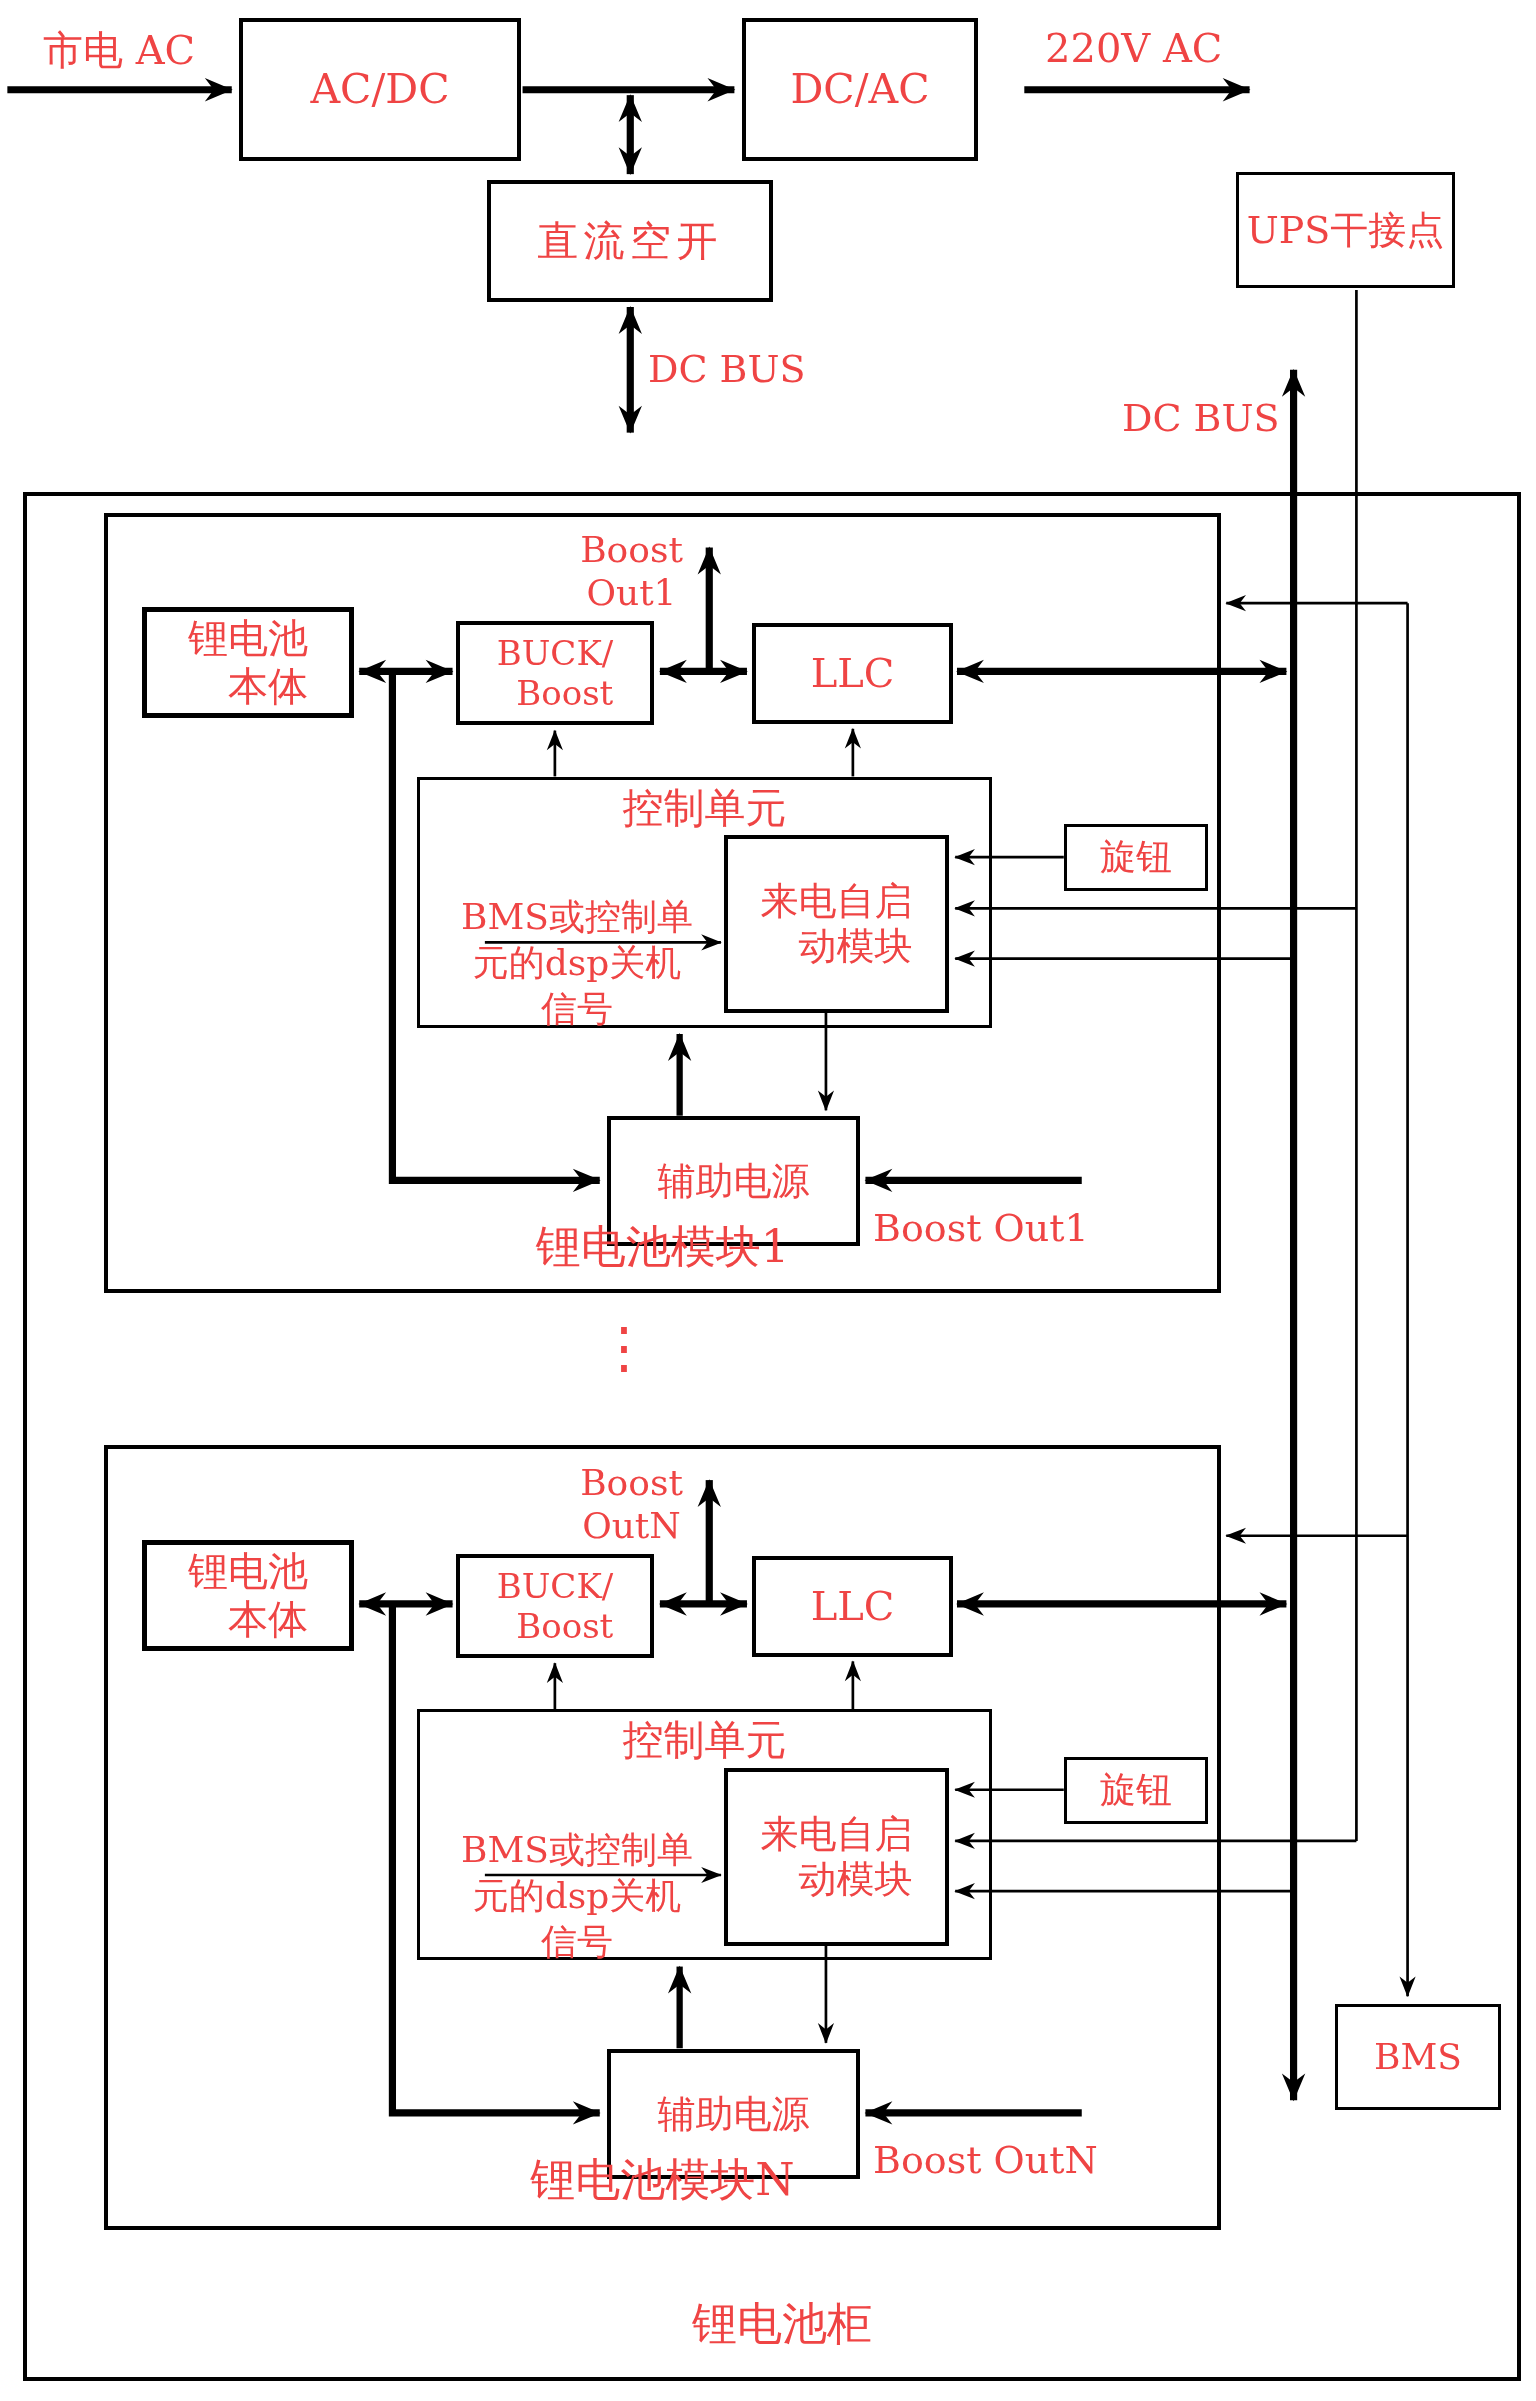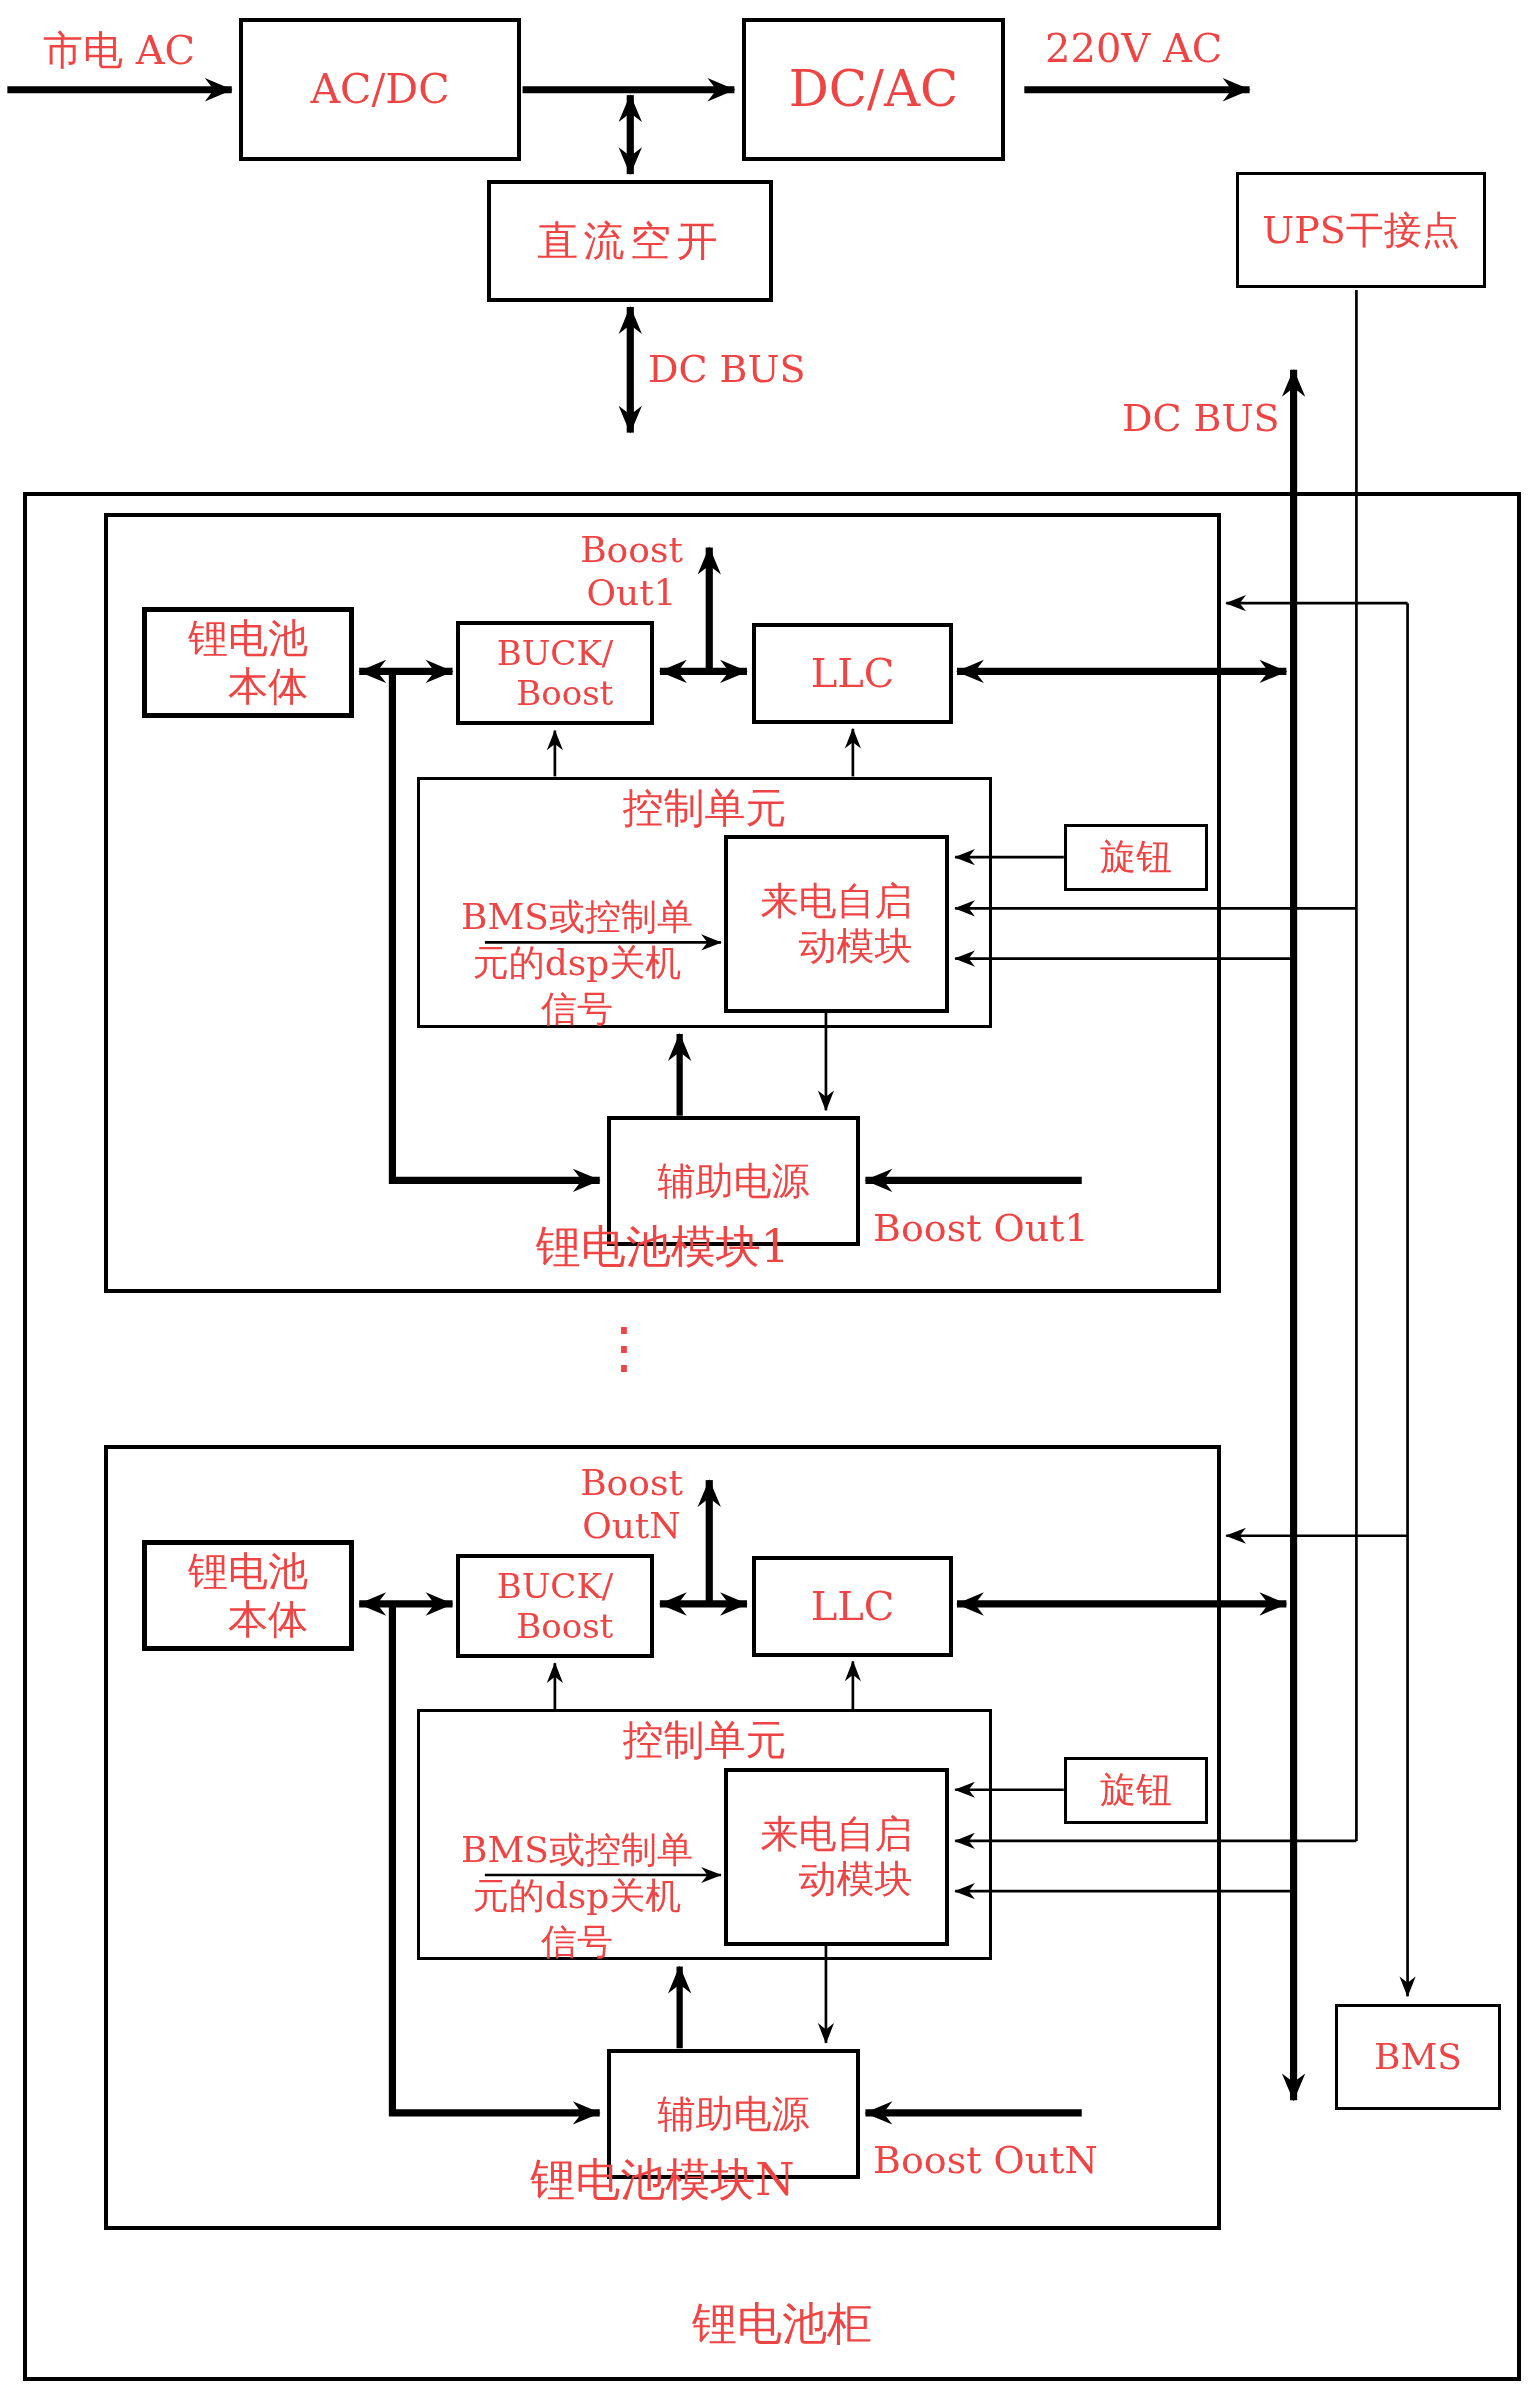--- a/index.html
+++ b/index.html
@@ -87,29 +87,29 @@
   </svg>
 
   <div class="box" style="left:23px;top:492px;width:1498px;height:1889px;border-width:4.5px;background:transparent;"></div>
   <div class="box" style="left:104px;top:513px;width:1117px;height:780px;border-width:4.5px;background:transparent;"></div>
   <div class="box" style="left:104px;top:1445px;width:1117px;height:785px;border-width:4.5px;background:transparent;"></div>
 
   <div class="lbl" style="left:43px;top:27px;font-size:40px;">市电 AC</div>
   <div class="box" style="left:239px;top:18px;width:282px;height:143px;font-size:41px;">
     <span>AC/DC</span>
   </div>
-  <div class="box" style="left:742px;top:18px;width:263px;height:143px;font-size:50px;">
+  <div class="box" style="left:742px;top:18px;width:236px;height:143px;font-size:41px;">
     <span>DC/AC</span>
   </div>
   <div class="lbl" style="left:1045px;top:25px;font-size:40px;">220V AC</div>
   <div class="box" style="left:487px;top:180px;width:286px;height:122px;font-size:41px;letter-spacing:5.4px;">
     <span>直流空开</span>
   </div>
   <div class="lbl" style="left:648px;top:348px;font-size:38px;">DC BUS</div>
-  <div class="box" style="left:1236px;top:172px;width:250px;height:116px;border-width:3.6px;font-size:38px;">
+  <div class="box" style="left:1236px;top:172px;width:219px;height:116px;border-width:3.6px;font-size:38px;">
     <span>UPS干接点</span>
   </div>
   <div class="lbl" style="left:1122px;top:397px;font-size:38px;">DC BUS</div>
 
   <div class="box" style="left:142px;top:607px;width:212px;height:111px;border-width:5.4px;font-size:40px;">
     <span>锂电池
 本体</span>
   </div>
   <div class="box" style="left:456px;top:621px;width:198px;height:104px;font-size:34px;">
     <span>BUCK/

